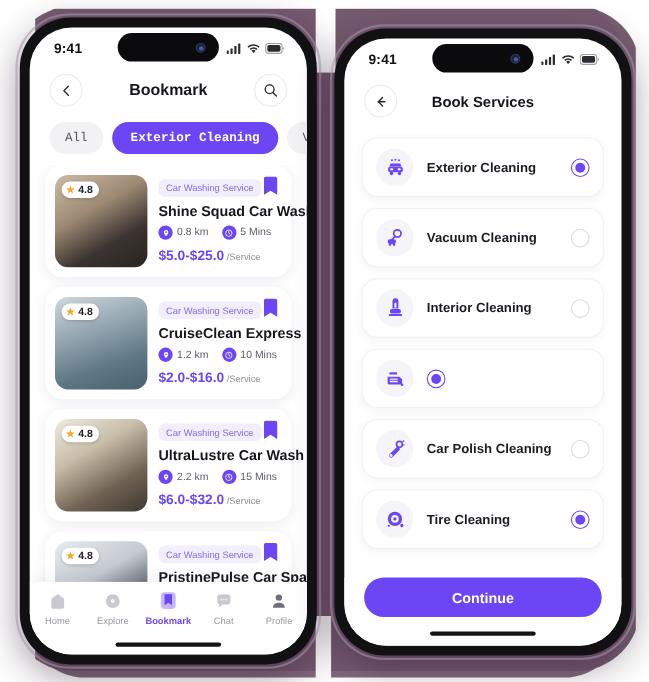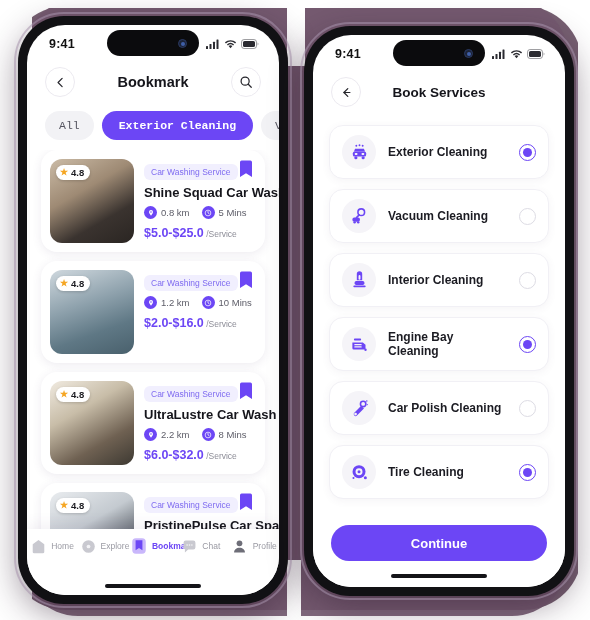--- a/index.html
+++ b/index.html
@@ -137,21 +137,21 @@
     width: 14px; height: 18px; cursor: pointer;
   }
 
   
   .tabbar {
     position: absolute; left: 0; right: 0; bottom: 0; height: 66px;
     background: #fff; display: flex; align-items: flex-start;
     justify-content: space-around; padding-top: 8px;
     box-shadow: 0 -4px 14px rgba(90,70,120,.08);
   }
-  .tab { display: flex; flex-direction: row; align-items: center; gap: 4px; cursor: pointer; width: 46px; }
+  .tab { display: flex; flex-direction: column; align-items: center; gap: 4px; cursor: pointer; width: 46px; }
   .tab-label { font-size: 8.5px; color: #9a9aa3; }
   .tab.active .tab-label { color: #6c46f5; font-weight: 700; }
   .tab-ico { width: 18px; height: 18px; display:flex; align-items:center; justify-content:center; }
   .home-ind {
     position: absolute; left: 50%; transform: translateX(-50%); bottom: 7px;
     width: 96px; height: 4px; border-radius: 3px; background: #141418;
   }
 
   
   .svc-list { padding: 12px 16px 0 16px; }
@@ -286,20 +286,21 @@
 
         <div class="card">
           <div class="thumb t2">
             <div class="rating">
               <span class="star">★</span>
               <span>4.8</span>
             </div>
           </div>
           <div class="card-body">
             <span class="tag">Car Washing Service</span>
+            <div class="card-title">CruiseClean Express</div>
             <div class="meta">
               <div class="meta-item">
                 <span class="pin">
                     <svg viewBox="0 0 12 12">
                       <path d="M6 1.6a3 3 0 0 0-3 3c0 2.3 3 5.4 3 5.4s3-3.1 3-5.4a3 3 0 0 0-3-3Zm0 4.1a1.15 1.15 0 1 1 0-2.3 1.15 1.15 0 0 1 0 2.3Z" fill="#fff"></path>
                     </svg>
                   </span>
                 <span>1.2 km</span>
               </div>
               <div class="meta-item">
@@ -338,21 +339,21 @@
                   </span>
                 <span>2.2 km</span>
               </div>
               <div class="meta-item">
                 <span class="pin">
                     <svg viewBox="0 0 12 12">
                       <circle cx="6" cy="6" r="4.3" fill="none" stroke="#fff" stroke-width="1.1"></circle>
                       <path d="M6 3.6V6l1.7 1" stroke="#fff" stroke-width="1.1" fill="none" stroke-linecap="round"></path>
                     </svg>
                   </span>
-                <span>8 Mins</span>
+                <span>15 Mins</span>
               </div>
             </div>
             <div class="price">$6.0-$32.0<span> /Service</span></div>
           </div>
           <svg class="bookmark-flag" viewBox="0 0 14 18">
               <path d="M1 2.2A1.6 1.6 0 0 1 2.6.6h8.8A1.6 1.6 0 0 1 13 2.2V17l-6-3.7L1 17Z" fill="#6C46F5"></path>
             </svg>
         </div>
 
         <div class="card">
@@ -533,21 +534,20 @@
         <div class="svc-row">
           <div class="svc-ico">
             <svg viewBox="0 0 24 24">
                 <rect x="5" y="4.4" width="9" height="2.6" rx="1" fill="#6C46F5"></rect>
                 <path d="M3 9.6h13.2l3.4 2.6v4.4a1.8 1.8 0 0 1-1.8 1.8H4.8A1.8 1.8 0 0 1 3 16.6Z" fill="#6C46F5"></path>
                 <rect x="5.4" y="11.4" width="9.4" height="1.5" rx=".7" fill="#f5f4f8"></rect>
                 <rect x="5.4" y="14.2" width="9.4" height="1.5" rx=".7" fill="#f5f4f8"></rect>
                 <circle cx="19.6" cy="18.6" r="1.5" fill="#6C46F5"></circle>
               </svg>
           </div>
-          <div class="svc-label">Engine Bay Cleaning</div>
           <div class="radio on"></div>
         </div>
 
         <div class="svc-row">
           <div class="svc-ico">
             <svg viewBox="0 0 24 24">
                 <circle cx="16.6" cy="6.2" r="3.4" fill="none" stroke="#6C46F5" stroke-width="2"></circle>
                 <path d="M14.2 8.6 5.4 17.4a2.4 2.4 0 1 0 3.4 3.4l8.8-8.8" fill="#6C46F5"></path>
                 <circle cx="7" cy="19" r="1.7" fill="#f5f4f8"></circle>
                 <circle cx="21.2" cy="2.6" r="1" fill="#6C46F5"></circle>

